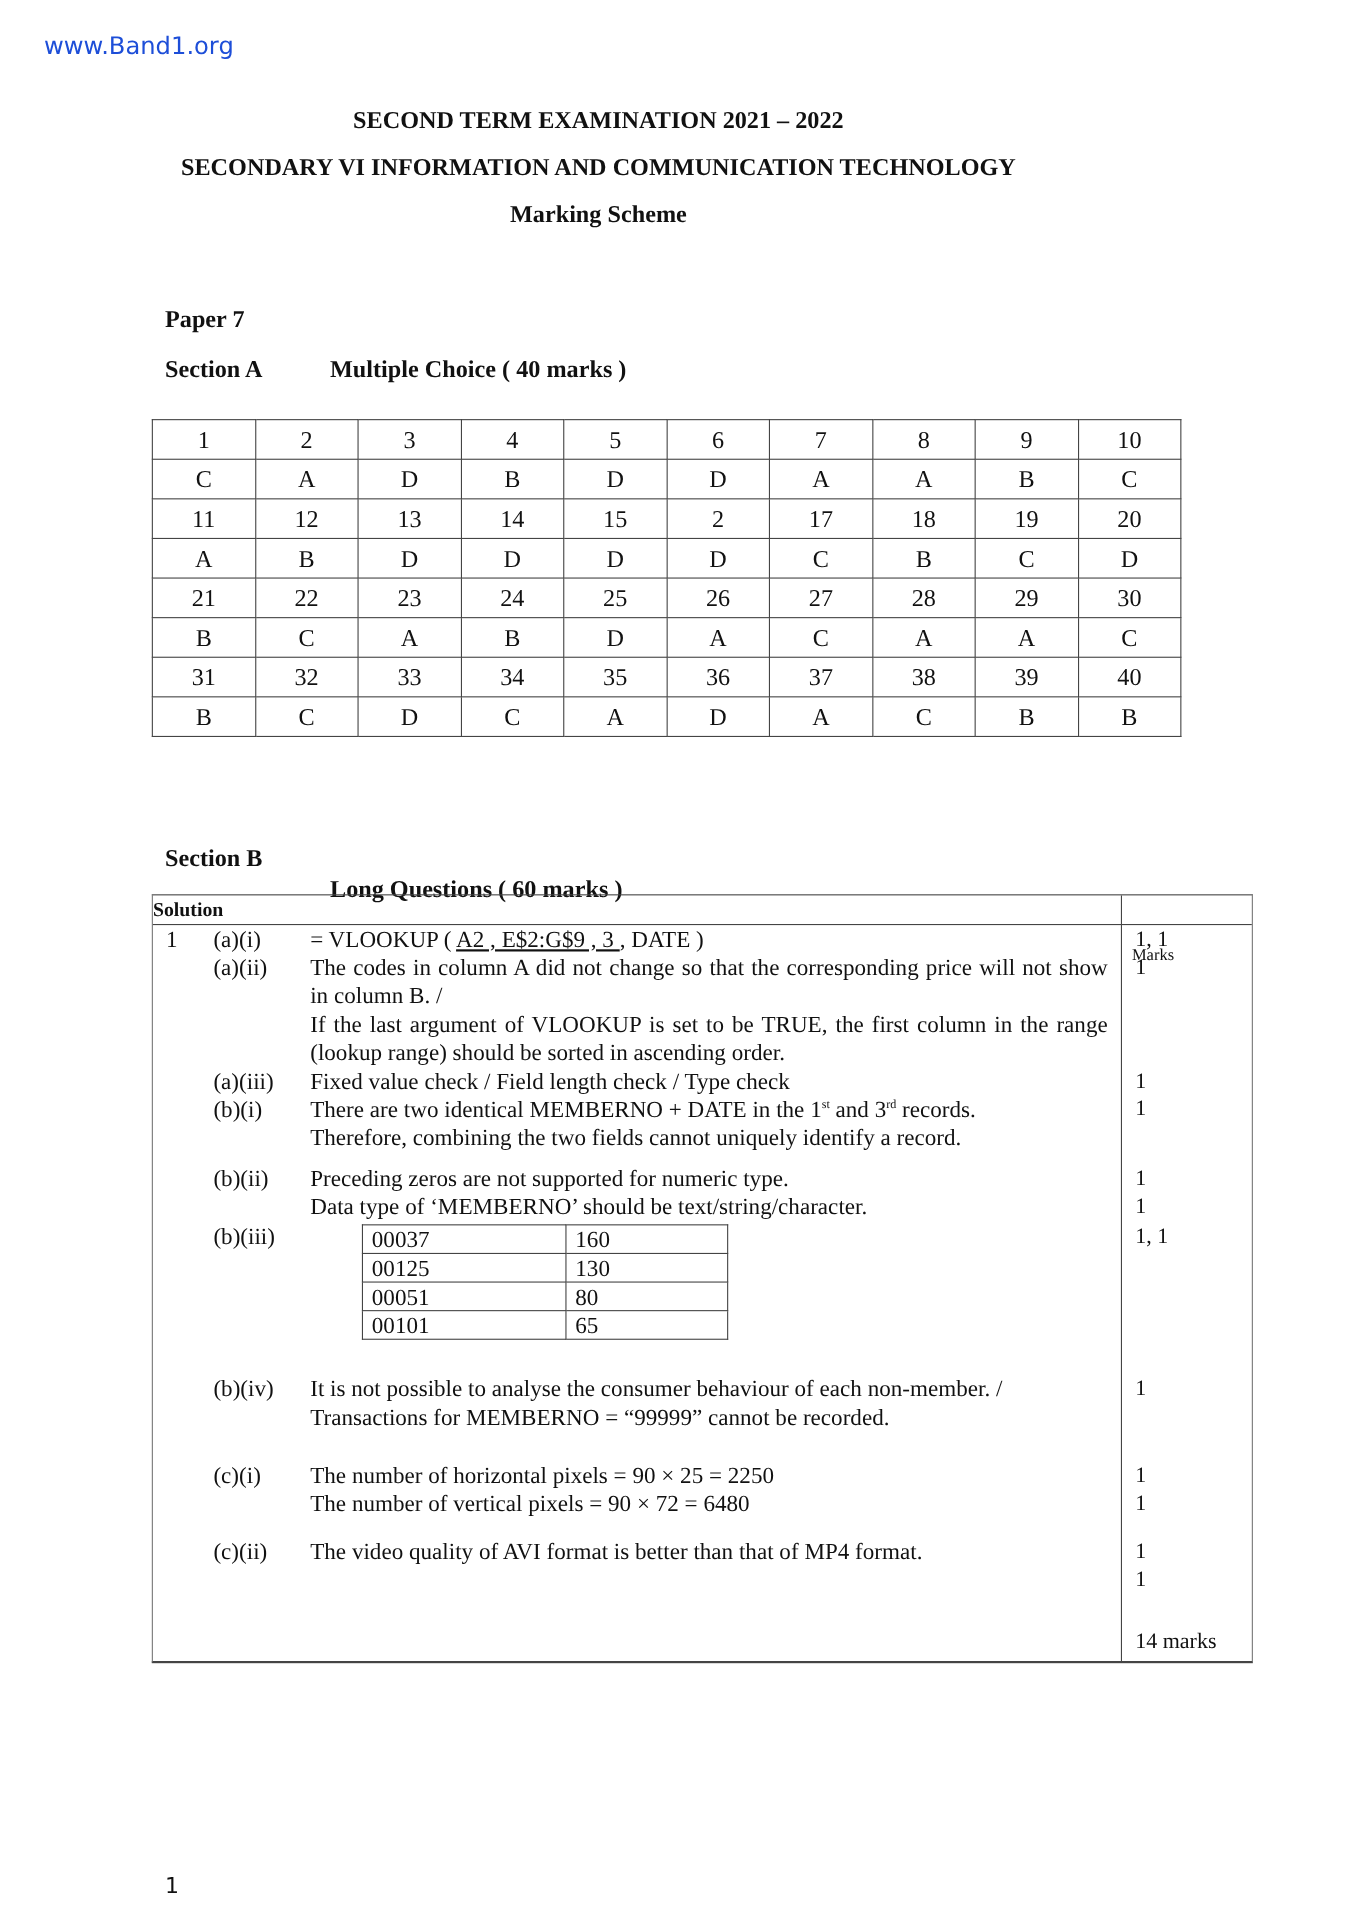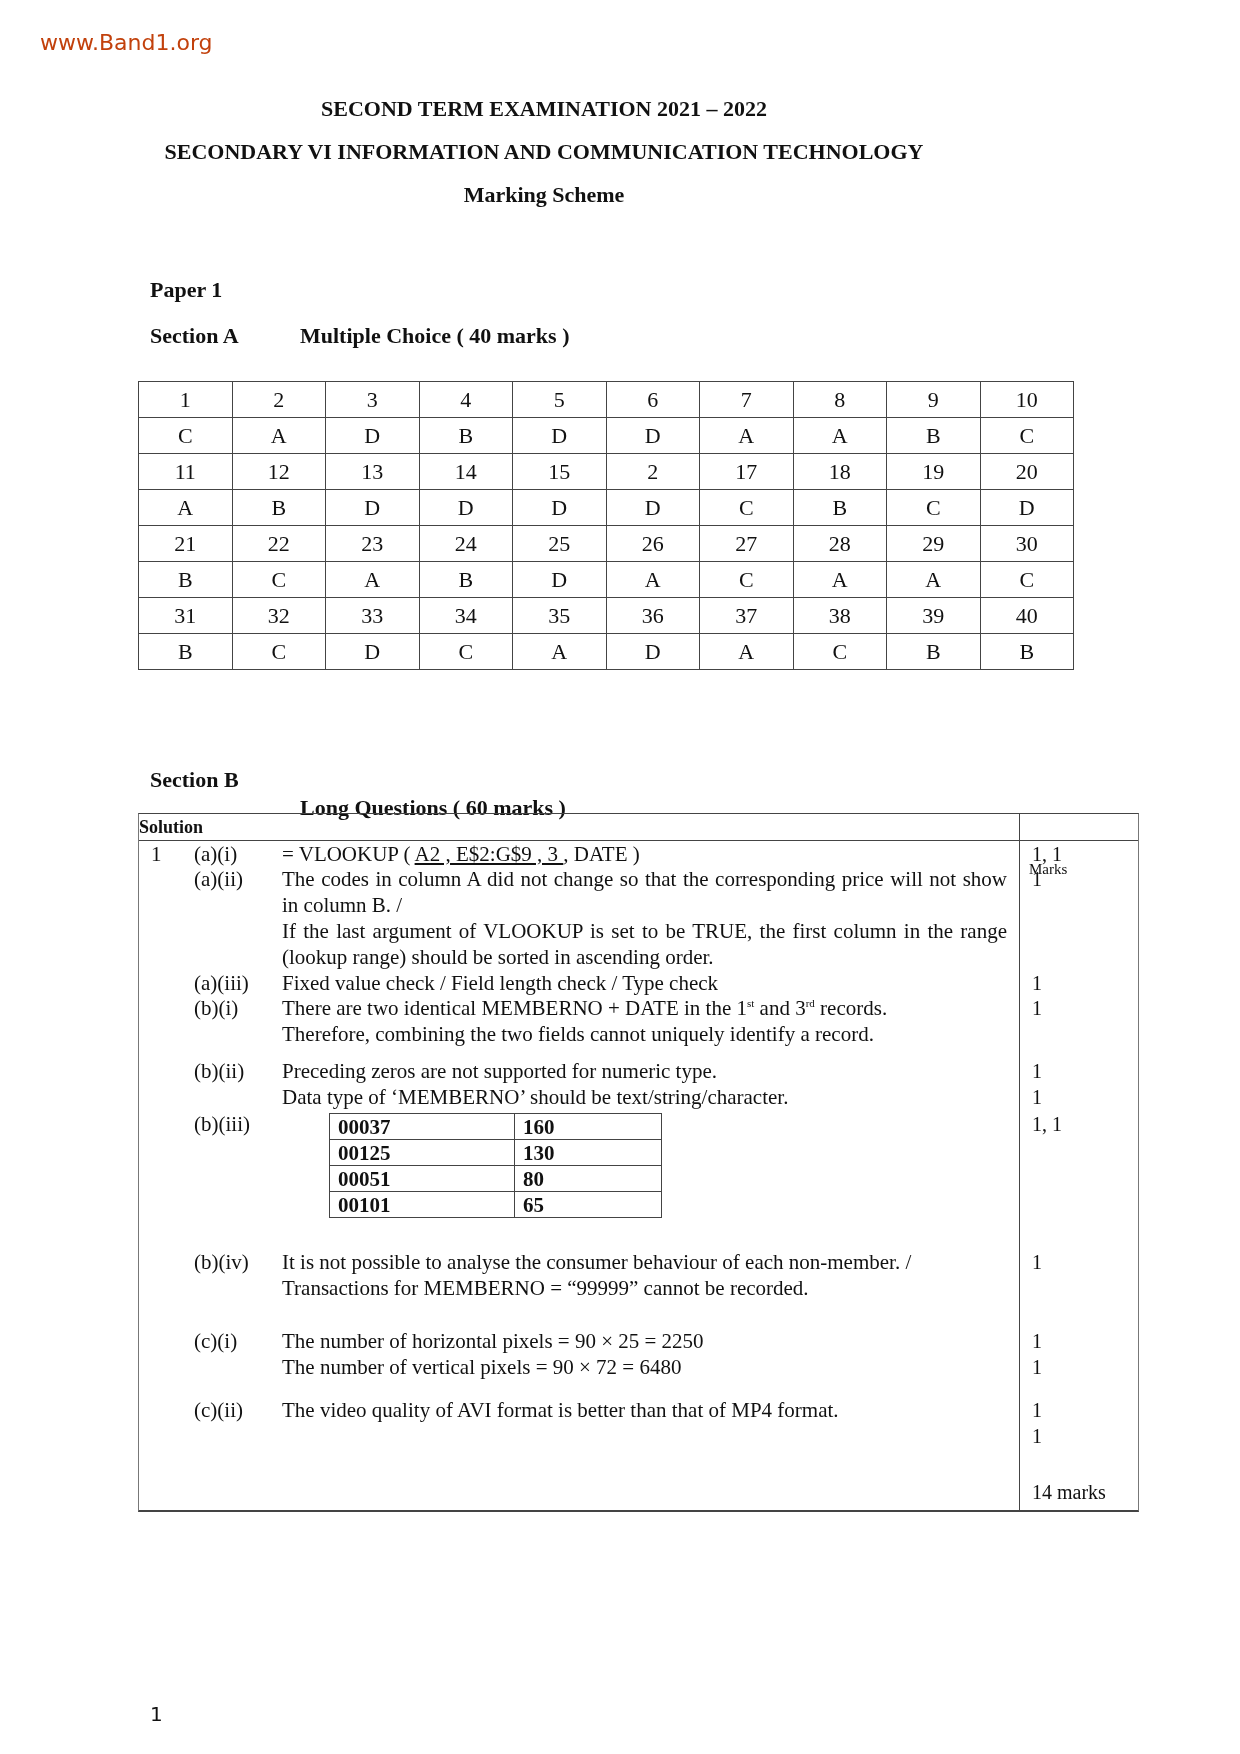--- a/index.html
+++ b/index.html
@@ -2,21 +2,21 @@
 <html><head>
 <meta charset="utf-8">
 <style>
   html, body { margin: 0; padding: 0; background: #ffffff; }
   body {
     width: 1240px; height: 1754px; position: relative; overflow: hidden;
     font-family: "Liberation Serif", serif; color: #111;
   }
   .watermark {
     position: absolute; left: 40px; top: 30px;
-    font-family: "DejaVu Sans", sans-serif; font-size: 22px; color: #c2410c;
+    font-family: "DejaVu Sans", sans-serif; font-size: 22px; color: #1d4ed8;
   }
   .title {
     position: absolute; left: 0; width: 1088px; text-align: center;
     font-weight: bold; font-size: 22px;
   }
   .t1 { top: 96px; }
   .t2 { top: 139px; }
   .t3 { top: 182px; }
   .hdr { position: absolute; font-weight: bold; font-size: 22px; }
   .paper { left: 150px; top: 277px; }
@@ -54,40 +54,40 @@
   .ans { position: absolute; left: 143px; width: 725px; text-align: justify; }
   .mk { position: absolute; left: 893px; font-size: 20px; }
   .mk div, .ans div { min-height: 26px; }
   .ul { text-decoration: underline; }
   sup { font-size: 11px; line-height: 0; }
 
   table.sub {
     position: absolute; left: 190px; border-collapse: collapse; font-size: 21px;
   }
   table.sub td {
-    border: 1.5px solid #444; height: 25px; padding: 0 8px; line-height: 24px; font-weight: bold;
+    border: 1.5px solid #444; height: 25px; padding: 0 8px; line-height: 24px;
   }
   table.sub td.c1 { width: 168px; }
   table.sub td.c2 { width: 130px; }
 
   .pageno {
     position: absolute; left: 150px; top: 1702px;
     font-family: "DejaVu Sans", sans-serif; font-size: 20px;
   }
 </style>
 </head>
 <body>
 
 <div class="watermark">www.Band1.org</div>
 
 <div class="title t1">SECOND TERM EXAMINATION  2021 – 2022</div>
 <div class="title t2">SECONDARY VI INFORMATION AND COMMUNICATION TECHNOLOGY</div>
 <div class="title t3">Marking Scheme</div>
 
-<div class="hdr paper">Paper 1</div>
+<div class="hdr paper">Paper 7</div>
 <div class="hdr secA">Section A</div>
 <div class="hdr secA-t">Multiple Choice ( 40 marks )</div>
 
 <table class="mc">
   <tbody id="mc-body">
       <tr>
         <td>1</td>
         <td>2</td>
         <td>3</td>
         <td>4</td>

